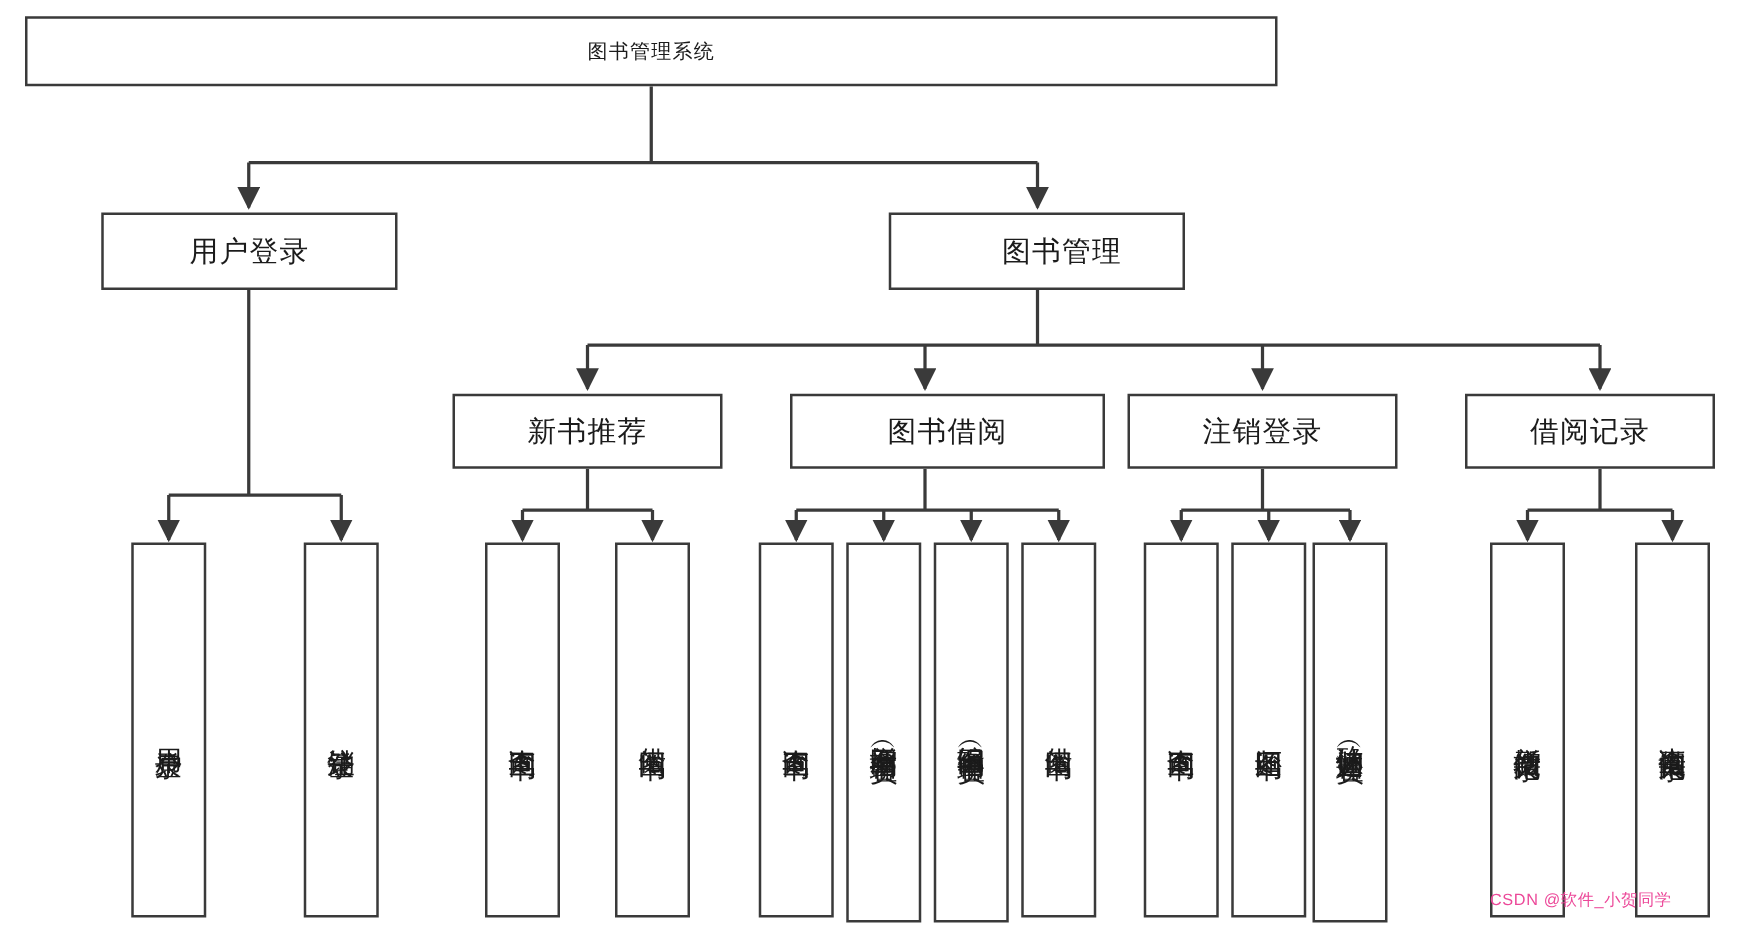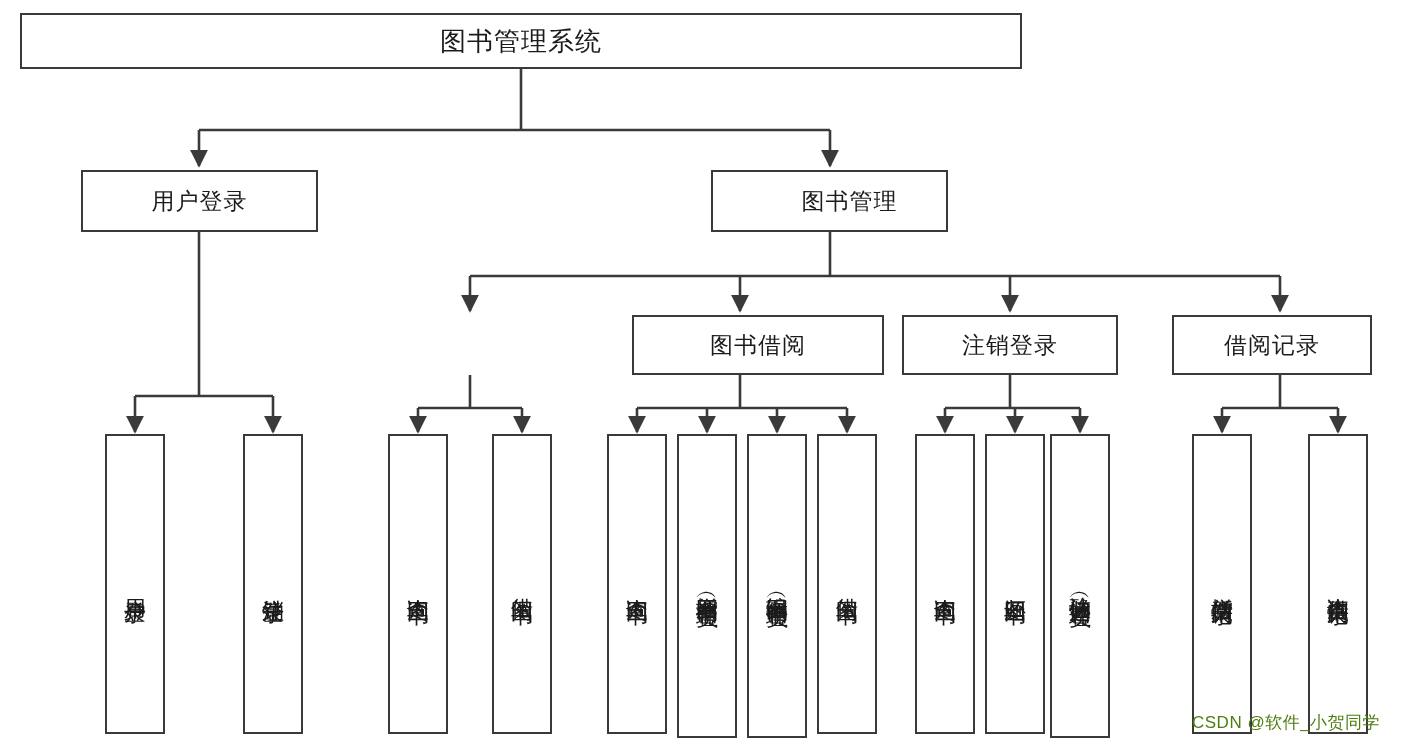--- a/index.html
+++ b/index.html
@@ -49,28 +49,28 @@
     letter-spacing: 1.5px;
     padding: 2px 0;
   }
   .node.vert .vtext {
     writing-mode: vertical-rl;
     text-orientation: upright;
     display: block;
     white-space: normal;
   }
   .node.root {
-    font-size: 26px;
+    font-size: 16px;
   }
   .watermark {
     position: absolute;
     left: 1192px;
     top: 711px;
-    font-size: 17px;
-    color: #4d7c0f;
+    font-size: 13px;
+    color: #ec4899;
     white-space: nowrap;
     letter-spacing: 0.5px;
   }
 </style>
 </head>
 <body>
 
 <div id="canvas">
 
   <svg id="edges" viewBox="0 0 1405 747" width="1405" height="747" xmlns="http://www.w3.org/2000/svg">
@@ -127,20 +127,23 @@
     <span>图书管理系统</span>
   </div>
 
   <div class="node horiz" style="left:81px; top:170px; width:237px; height:62px;">
     <span>用户登录</span>
   </div>
   <div class="node horiz" style="left:711px; top:170px; width:237px; height:62px;padding-left:40px;">
     <span>图书管理</span>
   </div>
 
+  <div class="node horiz" style="left:362px; top:315px; width:216px; height:60px;">
+    <span>新书推荐</span>
+  </div>
   <div class="node horiz" style="left:632px; top:315px; width:252px; height:60px;">
     <span>图书借阅</span>
   </div>
   <div class="node horiz" style="left:902px; top:315px; width:216px; height:60px;">
     <span>注销登录</span>
   </div>
   <div class="node horiz" style="left:1172px; top:315px; width:200px; height:60px;">
     <span>借阅记录</span>
   </div>
 

